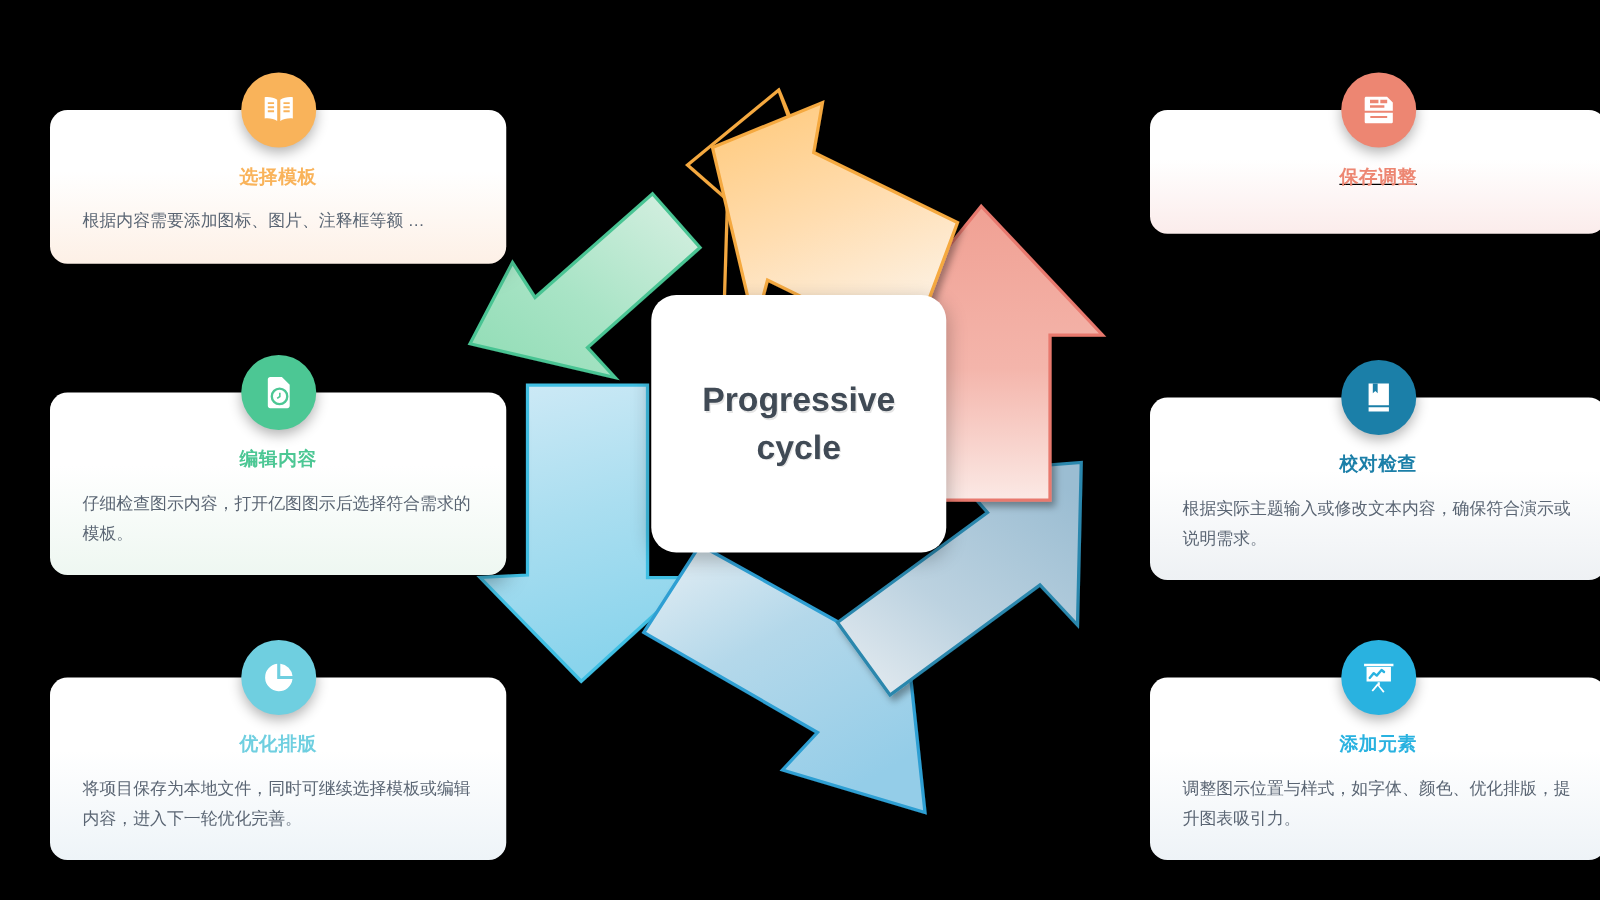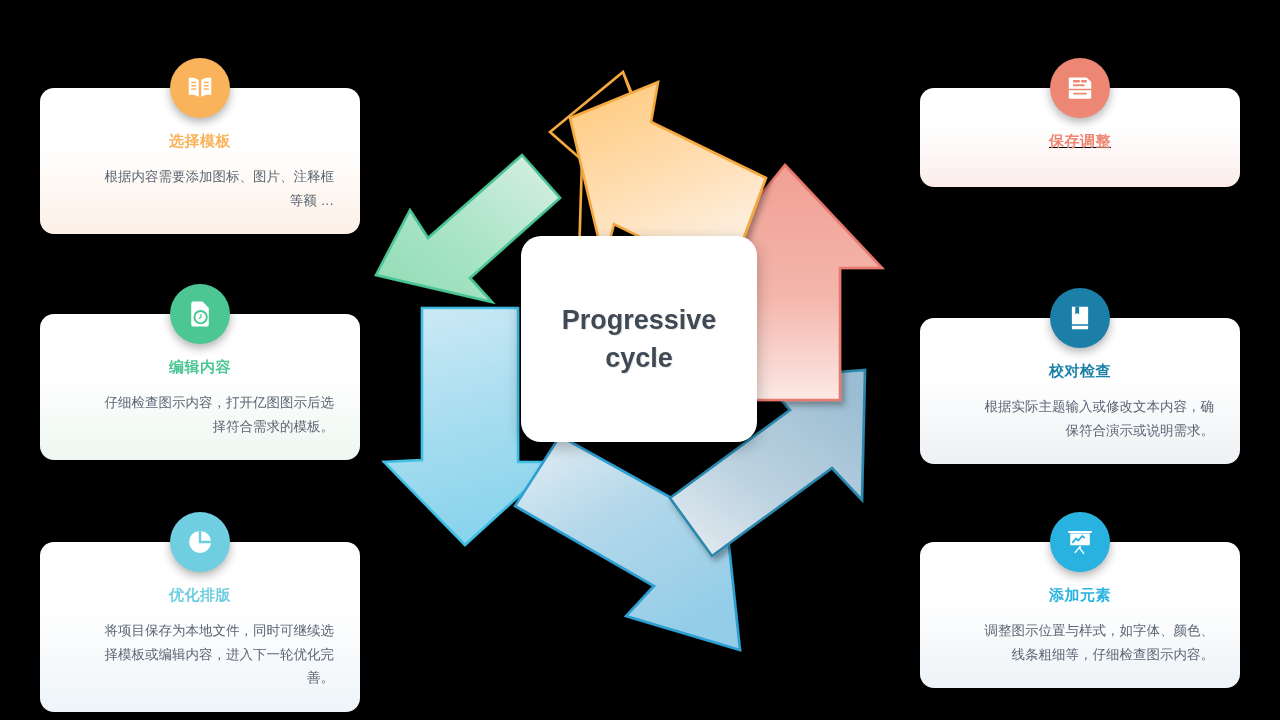--- a/index.html
+++ b/index.html
@@ -14,21 +14,21 @@
   #stage {
     position: relative;
     width: 1280px;
     height: 720px;
     background: #000000;
   }
 
   
   .card {
     position: absolute;
-    width: 320px;
+    width: 365px;
     border-radius: 14px;
     background: #ffffff;
     box-shadow: 0 6px 18px rgba(0,0,0,0.35);
     padding: 44px 26px 22px 26px;
     text-align: left;
   }
   .card.c-orange { background: linear-gradient(to bottom, #ffffff 40%, #fdf0e6 100%); }
   .card.c-green  { background: linear-gradient(to bottom, #ffffff 40%, #eef7f1 100%); }
   .card.c-cyan   { background: linear-gradient(to bottom, #ffffff 40%, #eef4f8 100%); }
   .card.c-salmon { background: linear-gradient(to bottom, #ffffff 40%, #fbeceb 100%); text-decoration: underline; }
@@ -39,22 +39,21 @@
     font-size: 15px;
     font-weight: bold;
     text-align: center;
     margin-bottom: 14px;
     letter-spacing: 0.5px;
   }
   .card-desc {
     font-size: 13.5px;
     line-height: 1.75;
     color: #5a6573;
-    text-align: right;
-    margin-left: 32px;
+    text-align: left;
   }
 
   
   .icon-bubble {
     position: absolute;
     width: 60px; height: 60px;
     border-radius: 50%;
     display: flex;
     align-items: center;
     justify-content: center;
@@ -301,16 +300,16 @@
     <div class="icon-bubble" style="background:#29b2e0;">
       <svg viewBox="0 0 24 24" aria-hidden="true">
         <path d="M2.6 3.2h18.8v1.6H2.6z"></path>
         <path d="M4.2 5.2h15.6v9.4H4.2z"></path>
         <path d="M6.2 12.3l2.6-3.1 1.9 1.6 3.1-3.6 1.6 1.3" fill="none" stroke="#29b2e0" stroke-width="1.5" stroke-linecap="round" stroke-linejoin="round"></path>
         <path d="M11.3 15.1h1.4v2h-1.4z"></path>
         <path d="M12 16.6 8.3 21l-.9-.7 3.7-4.4zm0 0 3.7 4.4-.9.7L11.1 17z"></path>
       </svg>
     </div>
     <div class="card-title" style="color:#29b2e0;">添加元素</div>
-    <div class="card-desc">调整图示位置与样式，如字体、颜色、线条粗细等，仔细检查图示内容。</div>
+    <div class="card-desc">调整图示位置与样式，如字体、颜色、优化排版，提升图表吸引力。</div>
   </div>
 
 </div>
 
 </body></html>

